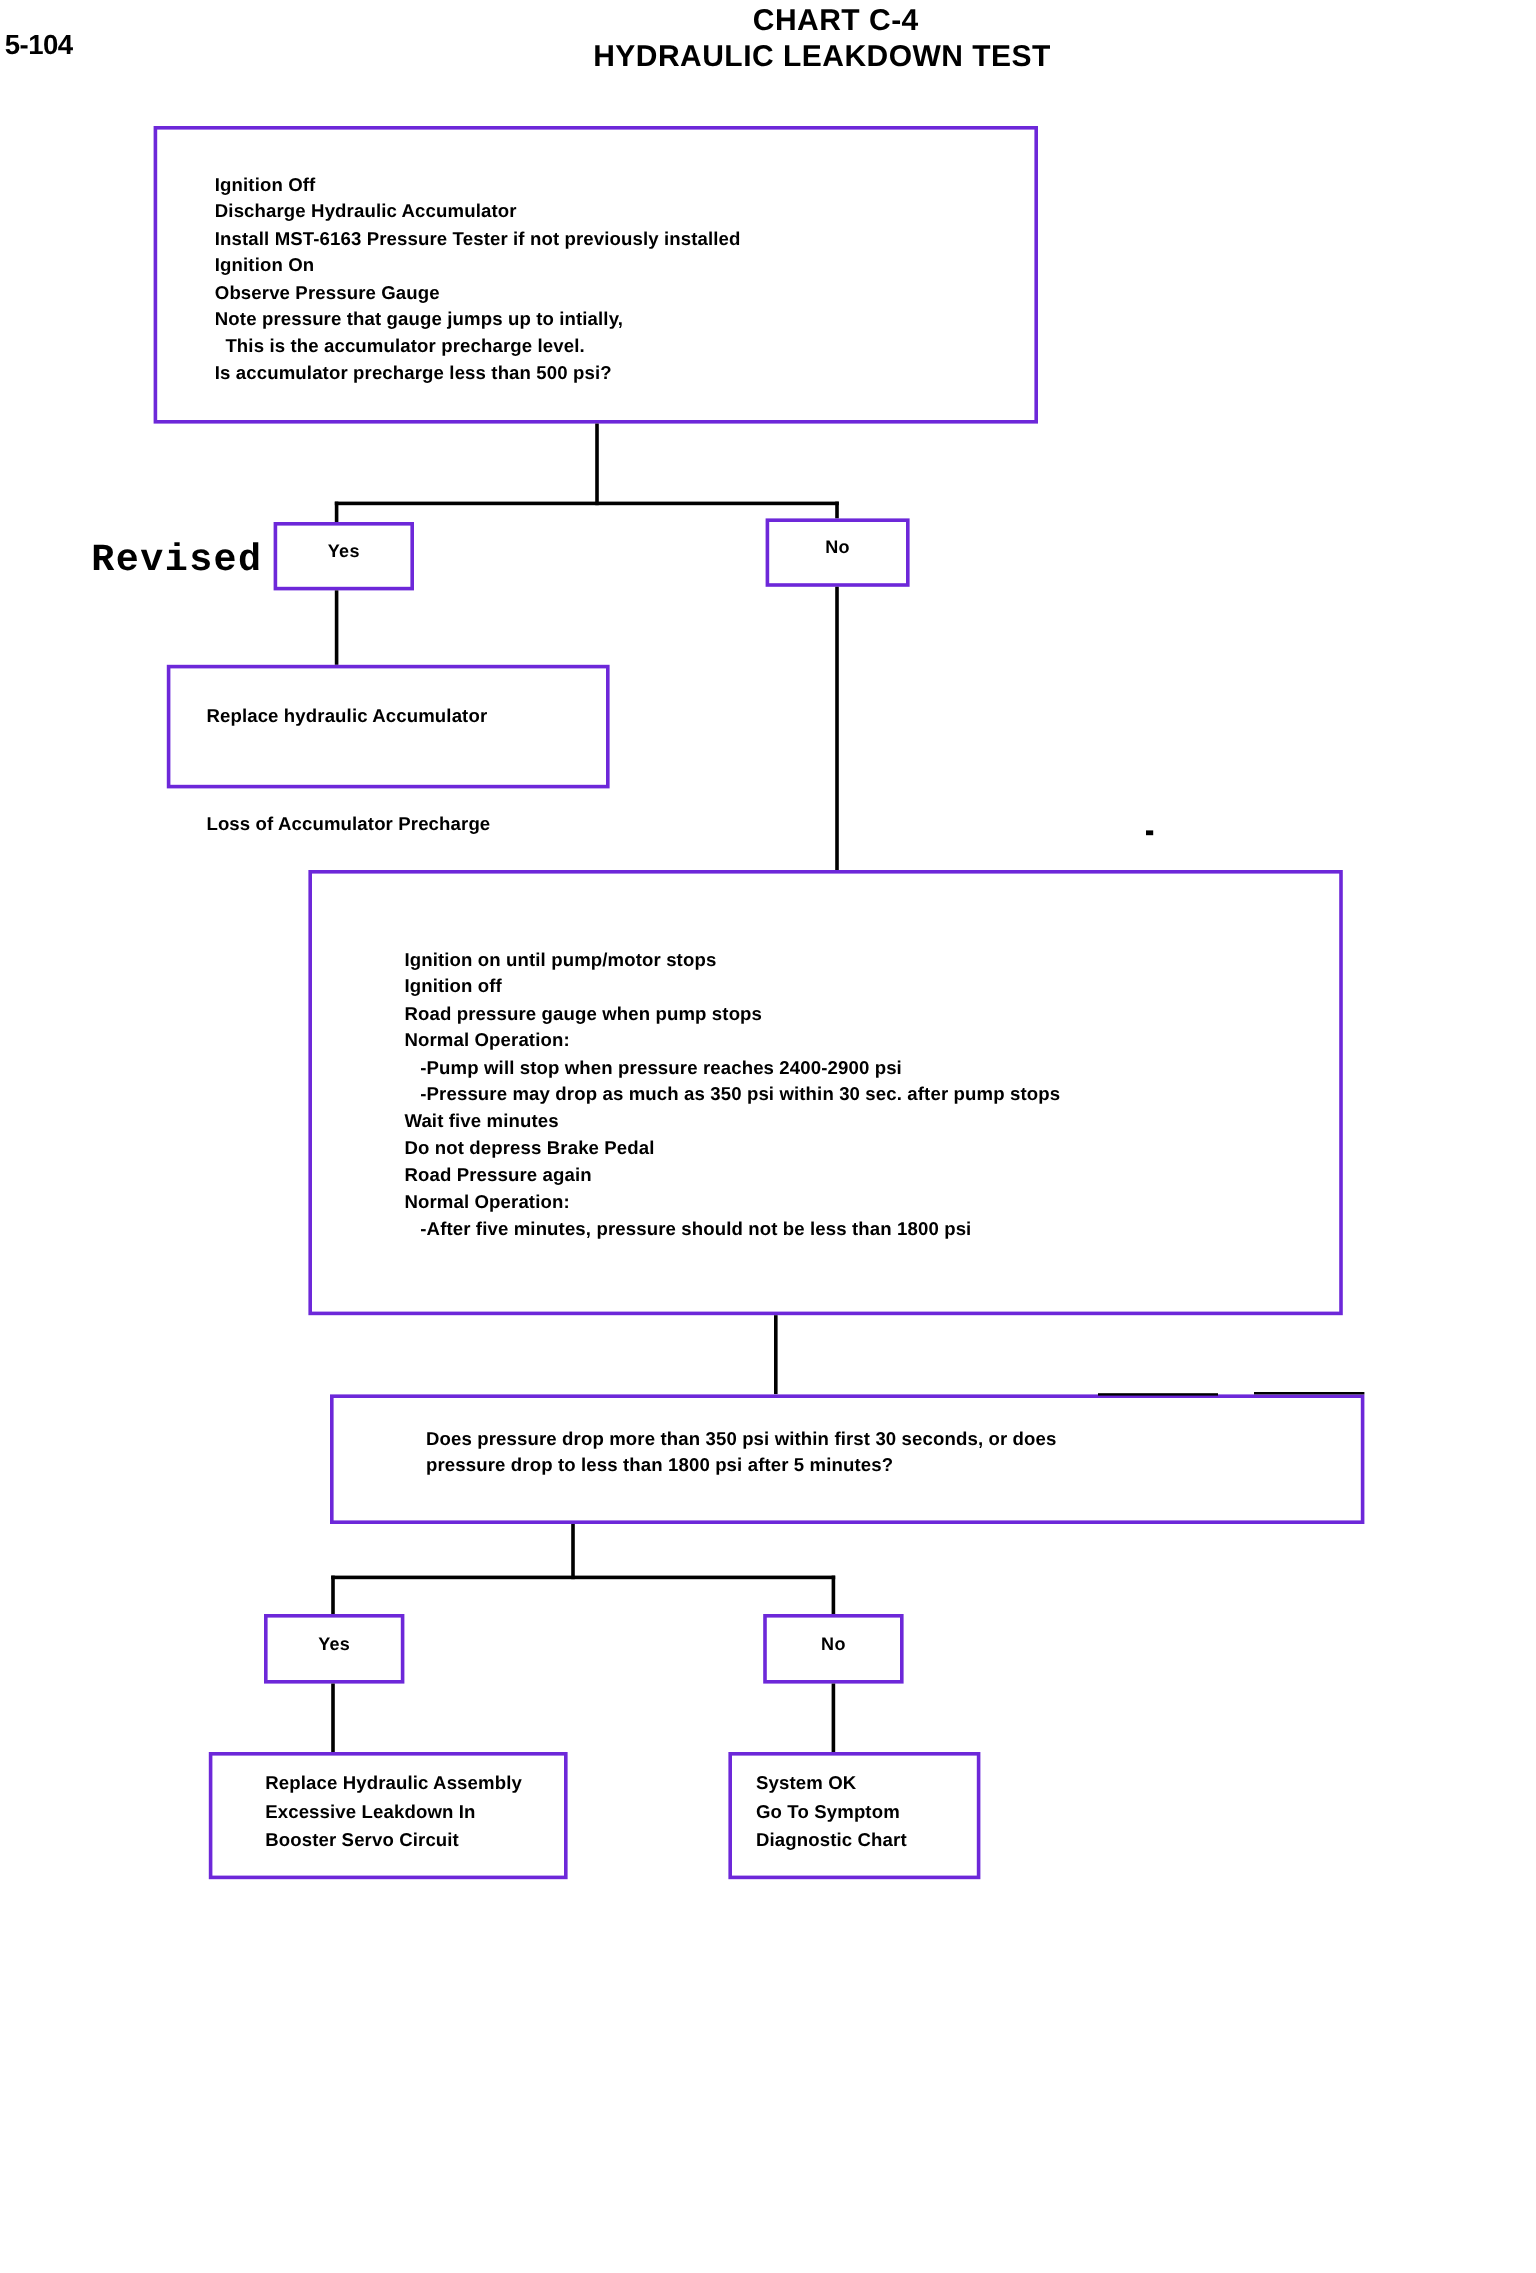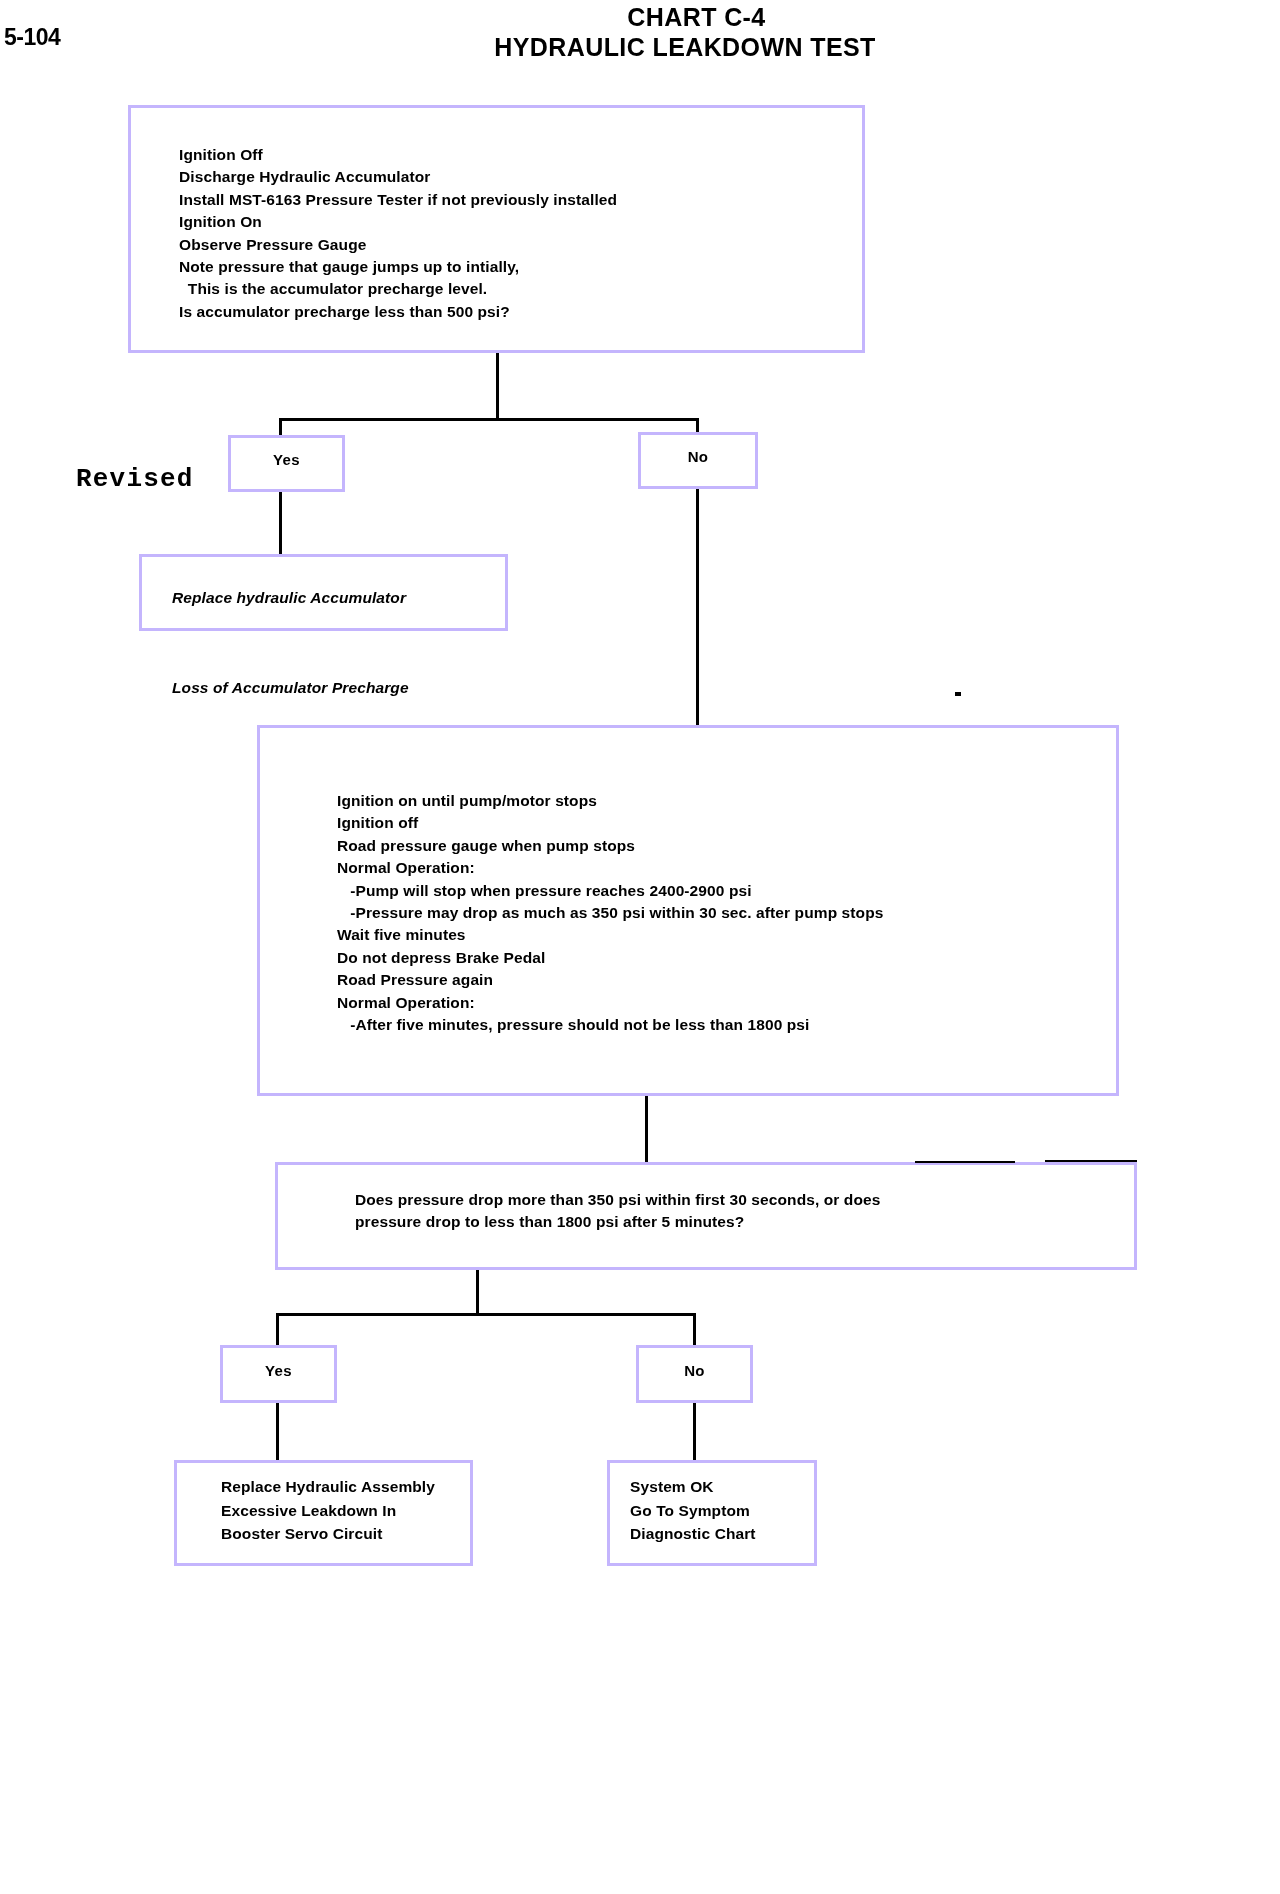--- a/index.html
+++ b/index.html
@@ -40,31 +40,31 @@
     line-height: 30px;
     letter-spacing: 0.4px;
   }
   .chart-title .l1 { display: block; padding-left: 113px; }
   .chart-title .l2 { display: block; padding-left: 90px; }
 
   
   .revised {
     position: absolute;
     left: 76px;
-    top: 464px;
+    top: 448px;
     font-family: "Liberation Mono", monospace;
-    font-size: 26px;
+    font-size: 32px;
     font-weight: bold;
     letter-spacing: 1.2px;
   }
 
   
   .box {
     position: absolute;
-    border: 3px solid #c4b5fd;
+    border: 3px solid #6d28d9;
     background: #fff;
     box-sizing: border-box;
   }
   .box-text {
     font-size: 15.5px;
     font-weight: bold;
     line-height: 22.4px;
     white-space: pre;
     letter-spacing: 0.1px;
   }
@@ -77,21 +77,21 @@
 
   
   #box-initial { left: 128px; top: 105px; width: 737px; height: 248px; }
   #box-initial .box-text { position: absolute; left: 48px; top: 36px; }
 
   #box-yes-1 { left: 228px; top: 435px; width: 117px; height: 57px; }
   #box-no-1  { left: 638px; top: 432px; width: 120px; height: 57px; }
   #box-yes-1 .decision-label { margin-top: 13px; }
   #box-no-1 .decision-label  { margin-top: 13px; }
 
-  #box-replace-accum { left: 139px; top: 554px; width: 369px; height: 77px; font-style: italic; }
+  #box-replace-accum { left: 139px; top: 554px; width: 369px; height: 103px; }
   #box-replace-accum .box-text { position: absolute; left: 30px; top: 18px; line-height: 45px; }
 
   #box-procedure { left: 257px; top: 725px; width: 862px; height: 371px; }
   #box-procedure .box-text { position: absolute; left: 77px; top: 62px; }
 
   #box-question2 { left: 275px; top: 1162px; width: 862px; height: 108px; }
   #box-question2 .box-text { position: absolute; left: 77px; top: 24px; }
 
   #box-yes-2 { left: 220px; top: 1345px; width: 117px; height: 58px; }
   #box-no-2  { left: 636px; top: 1345px; width: 117px; height: 58px; }

